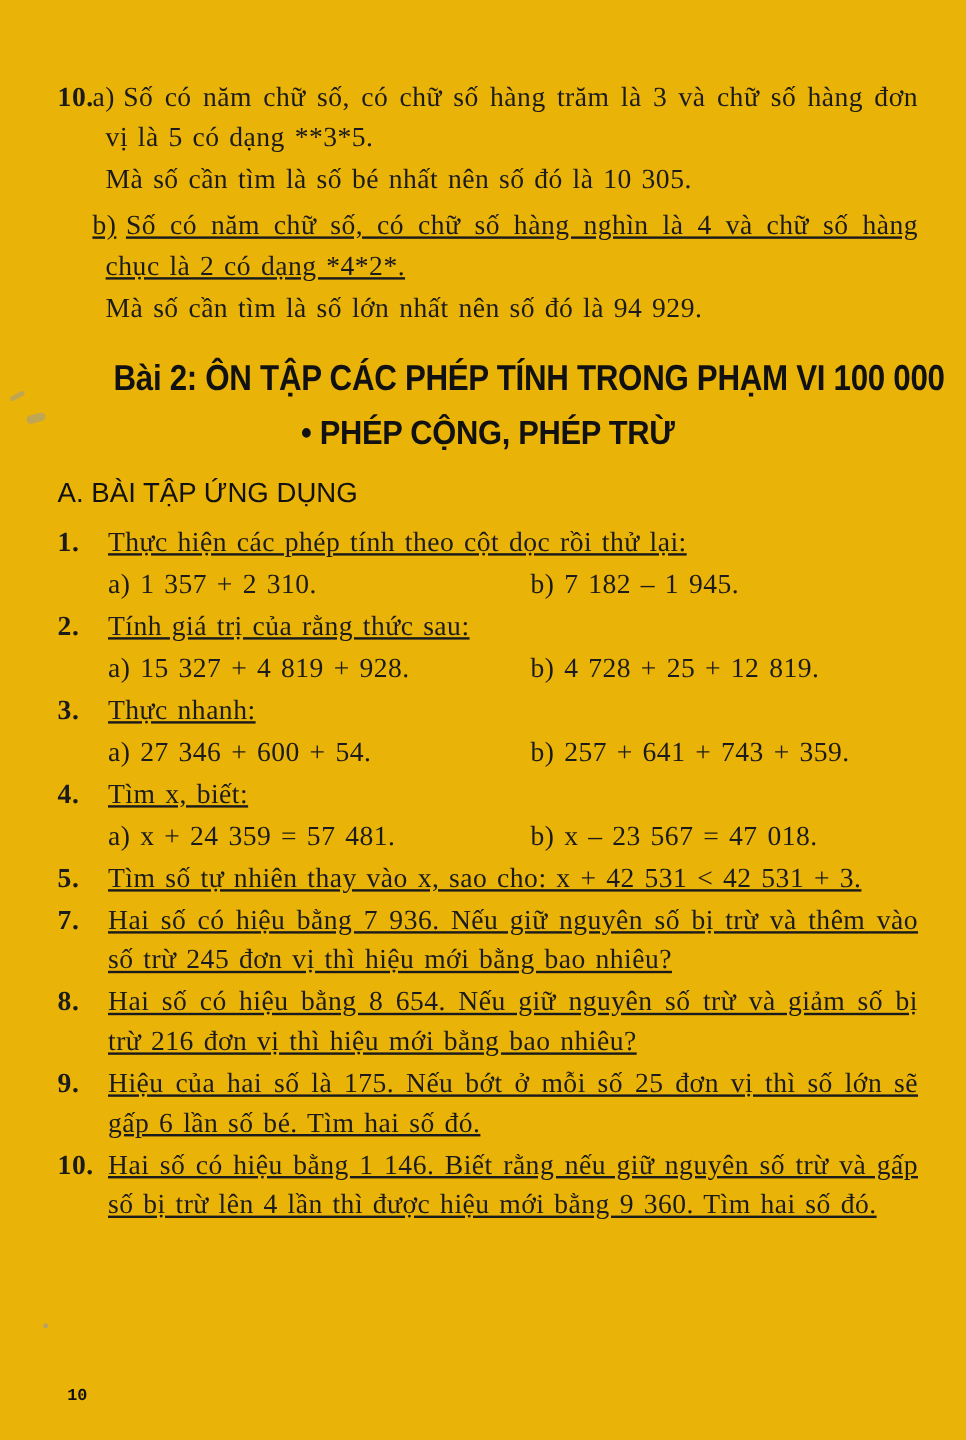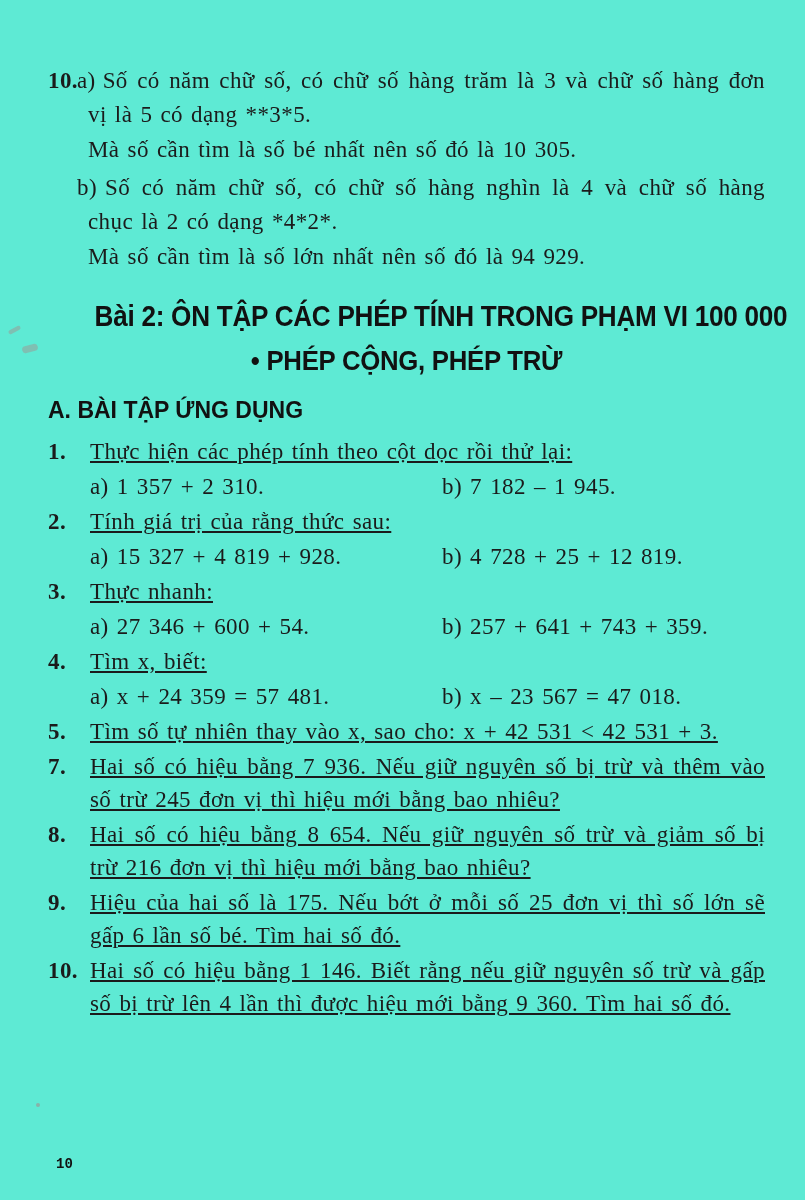--- a/index.html
+++ b/index.html
@@ -1,38 +1,38 @@
 <!DOCTYPE html>
 <html><head>
 <meta charset="utf-8">
 <style>
   html,body { margin:0; padding:0; background:#ffffff; }
   .page {
     position:relative;
     width:805px; height:1200px;
-    background:#5eead4;
+    background:#eab308;
     box-sizing:border-box;
     padding:64px 40px 0 48px;
     font-family:"Liberation Serif", serif;
     color:#1b1b1b;
     font-size:23px;
     letter-spacing:0.4px;
     word-spacing:2px;
     overflow:hidden;
   }
 
   
   .carry { padding-left:40px; }
   .carry p { margin:0 0 1px 0; line-height:34px; text-align:justify; }
   .carry .num {
     display:inline-block; width:29px; margin-left:-40px;
     font-weight:700;
   }
   .carry .lbl { margin-right:7px; }
-  .carry .pb { text-indent:-11px; margin-top:0; }
+  .carry .pb { text-indent:-11px; margin-top:0;text-decoration:underline; }
   .carry .pb .lbl { margin-right:8px; }
   .carry .note { margin-bottom:4px; }
 
   
   .title {
     margin:22px 0 8px 0;
     font-family:"Liberation Sans", sans-serif;
     font-weight:700; font-size:30px; line-height:39px;
     text-align:center; white-space:nowrap;
     letter-spacing:-0.3px; word-spacing:0;
@@ -43,21 +43,21 @@
     margin:0 0 16px 0;
     font-family:"Liberation Sans", sans-serif;
     font-weight:700; font-size:28px; line-height:36px;
     text-align:center; letter-spacing:-0.3px; word-spacing:0;
     transform:scaleX(0.92); transform-origin:50% 50%;
     color:#111;
   }
   .section {
     margin:0 0 10px 0;
     font-family:"Liberation Sans", sans-serif;
-    font-weight:700; font-size:23px; line-height:30px;
+    font-weight:400; font-size:23px; line-height:30px;
     letter-spacing:0; word-spacing:0;
     color:#111;
   }
 
   
   .ex { padding-left:42px; margin-bottom:2px; }
   .ex .stem { margin:0 0 2px 0; line-height:33px; text-align:justify;text-decoration:underline; }
   .ex .num {
     display:inline-block; width:42px; margin-left:-42px;
     font-weight:700;

